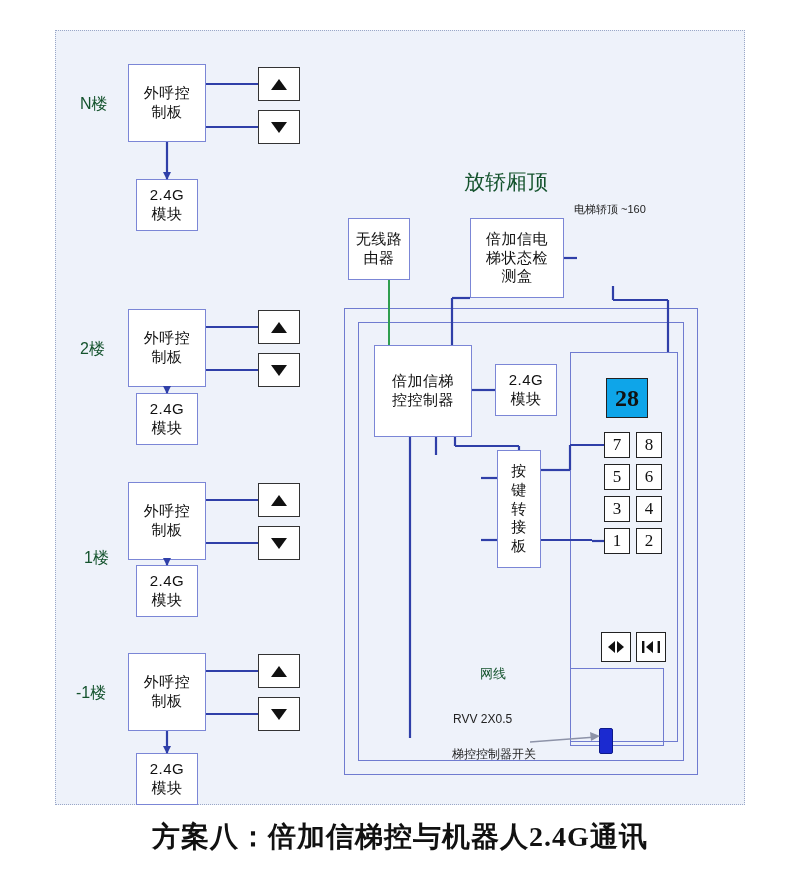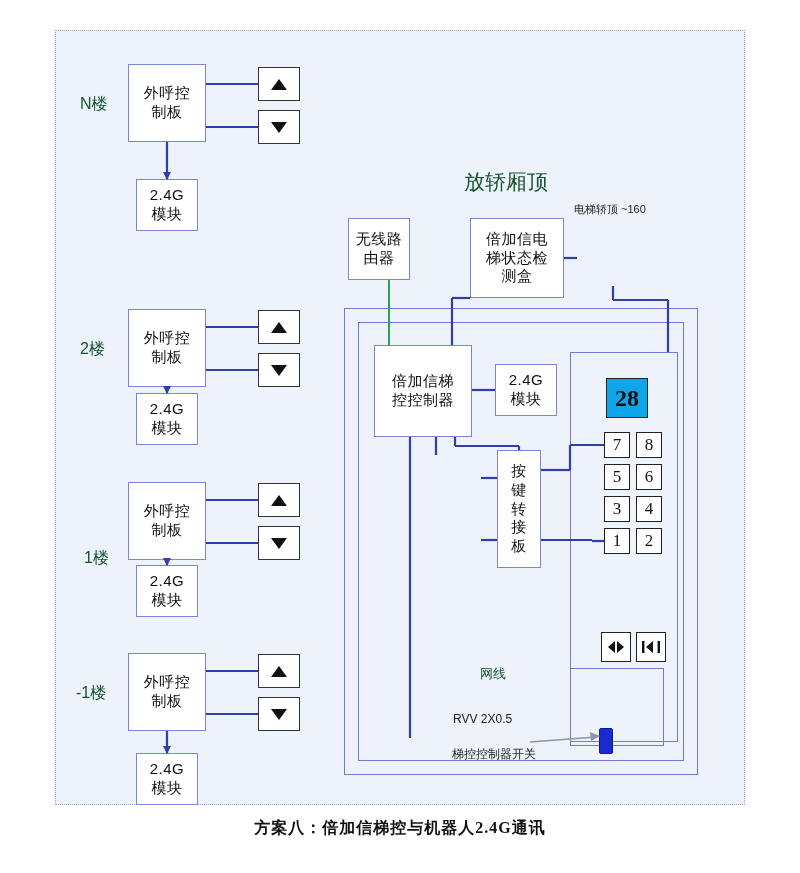--- a/index.html
+++ b/index.html
@@ -110,21 +110,21 @@
     display: flex;
     align-items: center;
     justify-content: center;
   }
   .caption {
     position: absolute;
     left: 0;
     top: 818px;
     width: 800px;
     text-align: center;
-    font-size: 16px;
+    font-size: 28px;
     font-weight: bold;
     color: #111;
     font-family: "Liberation Serif", serif;
     letter-spacing: 1px;
   }
   .cabin-outer {
     position: absolute;
     box-sizing: border-box;
     border: 1.6px solid #6f7bd0;
     background: transparent;

